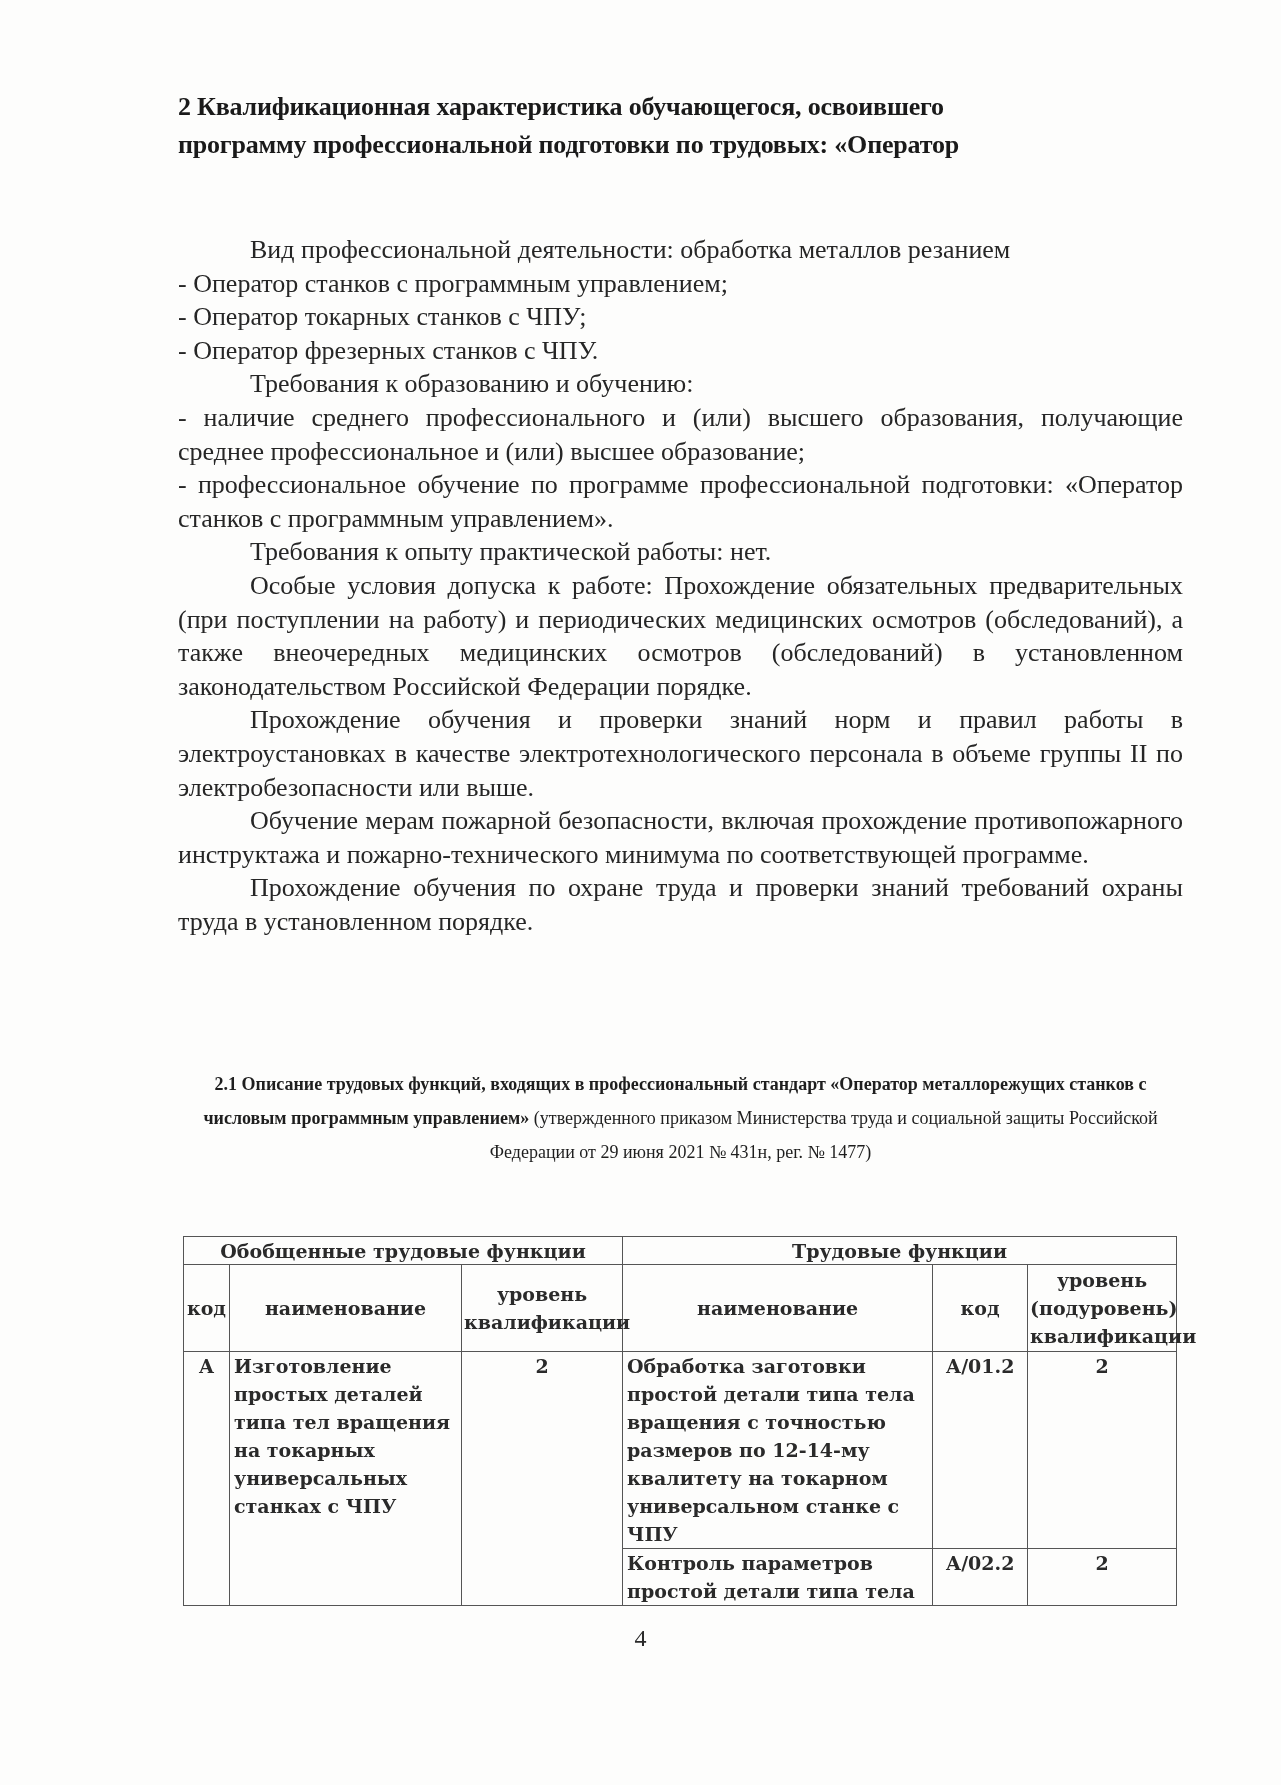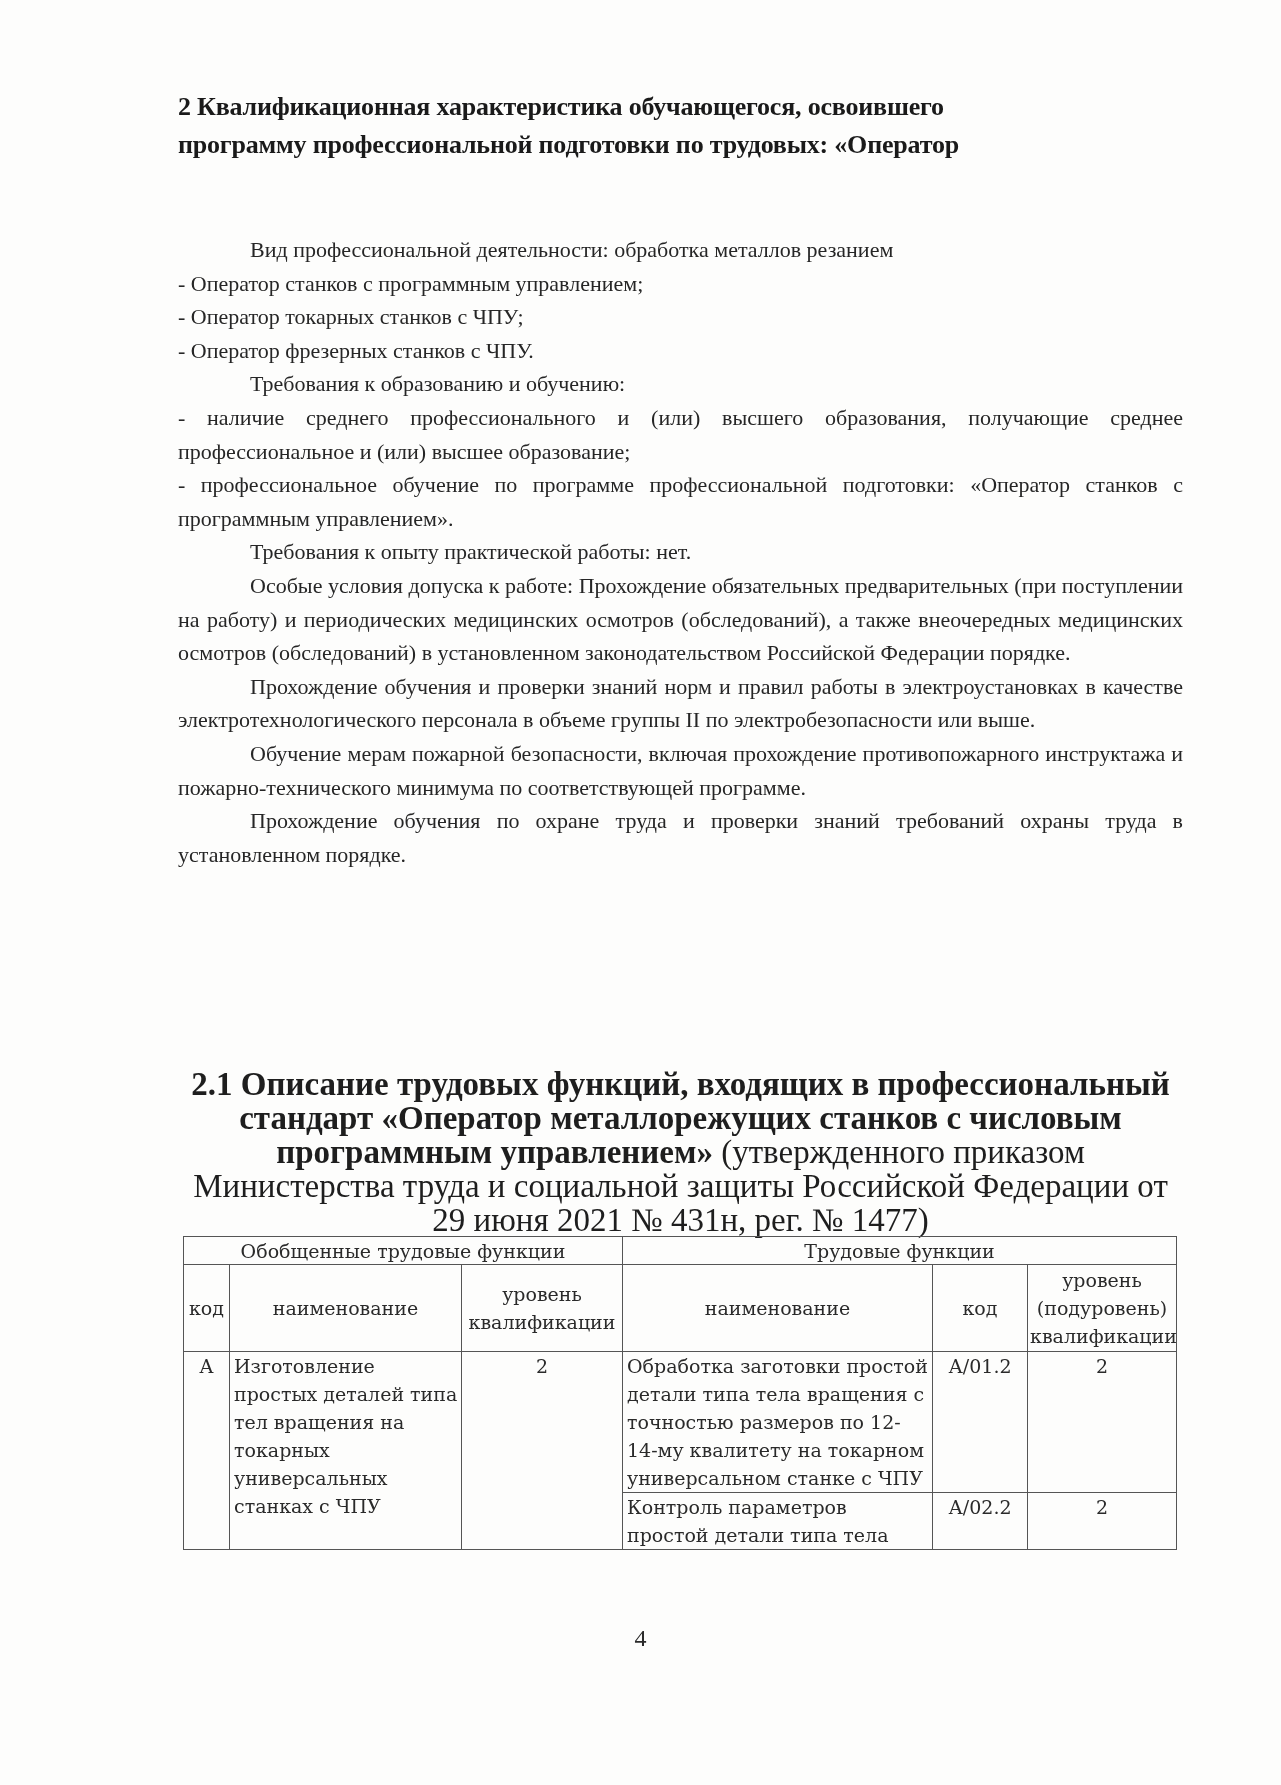--- a/index.html
+++ b/index.html
@@ -31,41 +31,41 @@
       font-size: 26px;
       line-height: 38px;
       letter-spacing: -0.2px;
       color: #1a1a1a;
     }
     .body-text {
       position: absolute;
       left: 178px;
       width: 1005px;
       top: 233px;
-      font-size: 22px;
+      font-size: 26px;
       line-height: 33.6px;
       color: #262626;
     }
     .body-text p {
       margin: 0;
       text-align: justify;
     }
     .body-text p.indent {
       text-indent: 72px;
     }
     .body-text p.bullet {
       text-indent: 0;
     }
     .heading-sub {
       position: absolute;
       left: 178px;
       width: 1005px;
       top: 1067px;
       text-align: center;
-      font-size: 33px;
+      font-size: 18px;
       line-height: 34px;
       color: #1e1e1e;
     }
     .heading-sub .b {
       font-weight: bold;
     }
     table.tf {
       position: absolute;
       left: 183px;
       top: 1236px;
@@ -74,21 +74,21 @@
       font-family: "DejaVu Serif", "Liberation Serif", serif;
       font-size: 19px;
       line-height: 28px;
       color: #2a2a2a;
       table-layout: fixed;
     }
     table.tf td, table.tf th {
       border: 1.3px solid #555555;
       padding: 0 2px;
       vertical-align: top;
-      font-weight: normal;
+      font-weight: bold;
     }
     table.tf th {
       text-align: center;
       vertical-align: middle;
     }
     table.tf td.center { text-align: center; }
     table.tf td.left { text-align: left; padding-left: 4px; }
     table.tf tr.group-row th { height: 27px; line-height: 26px; }
     table.tf tr.col-row th { height: 86px; line-height: 28px; }
     .page-number {

